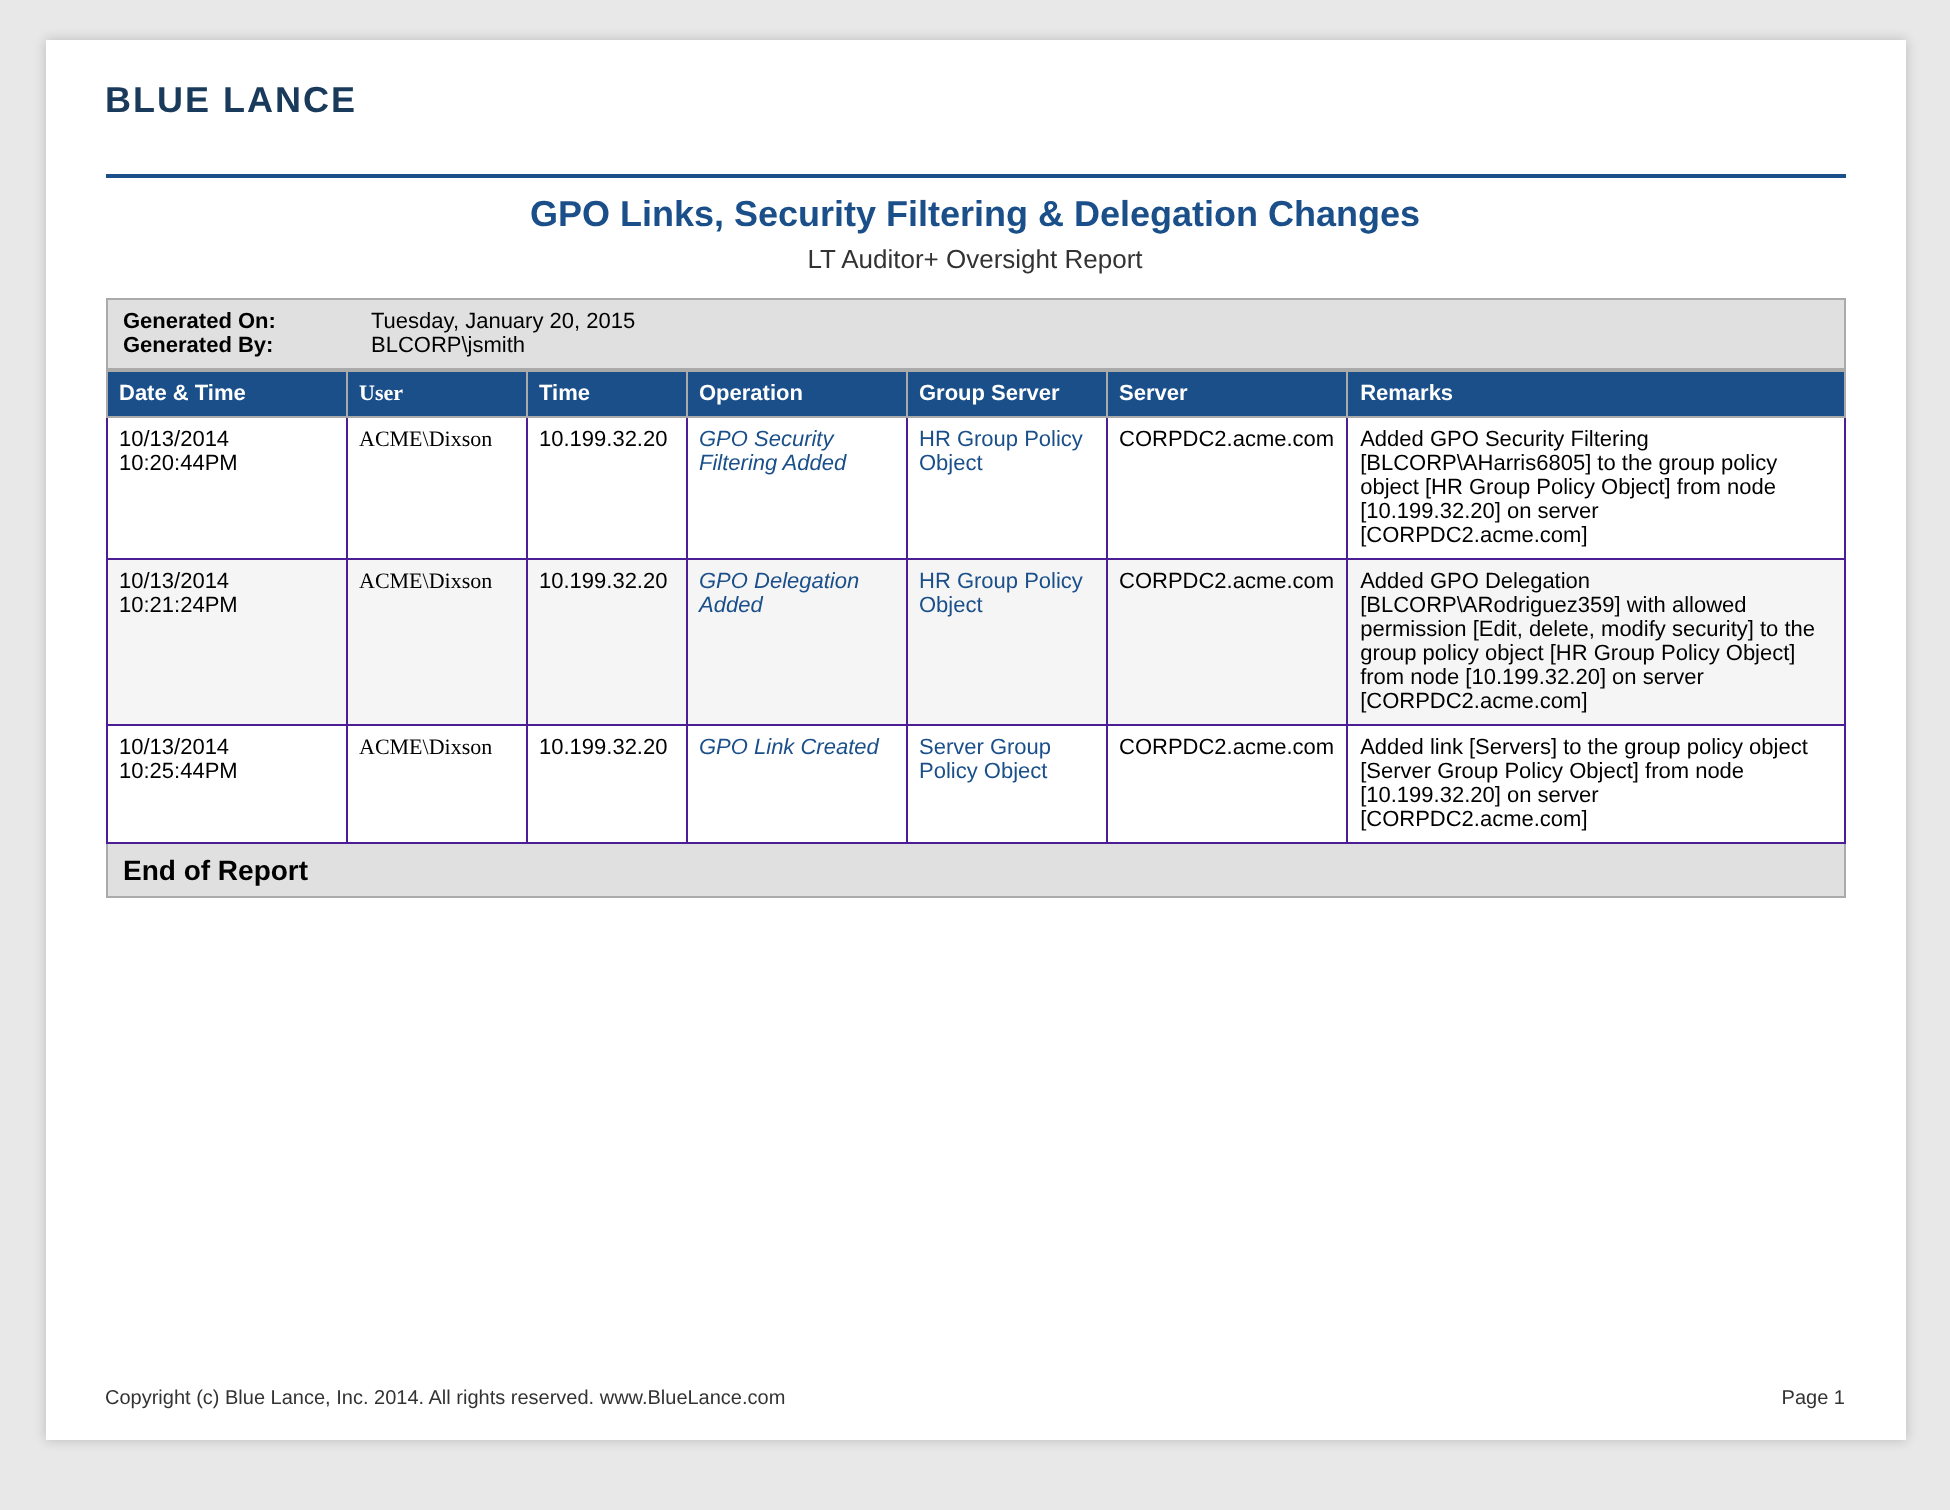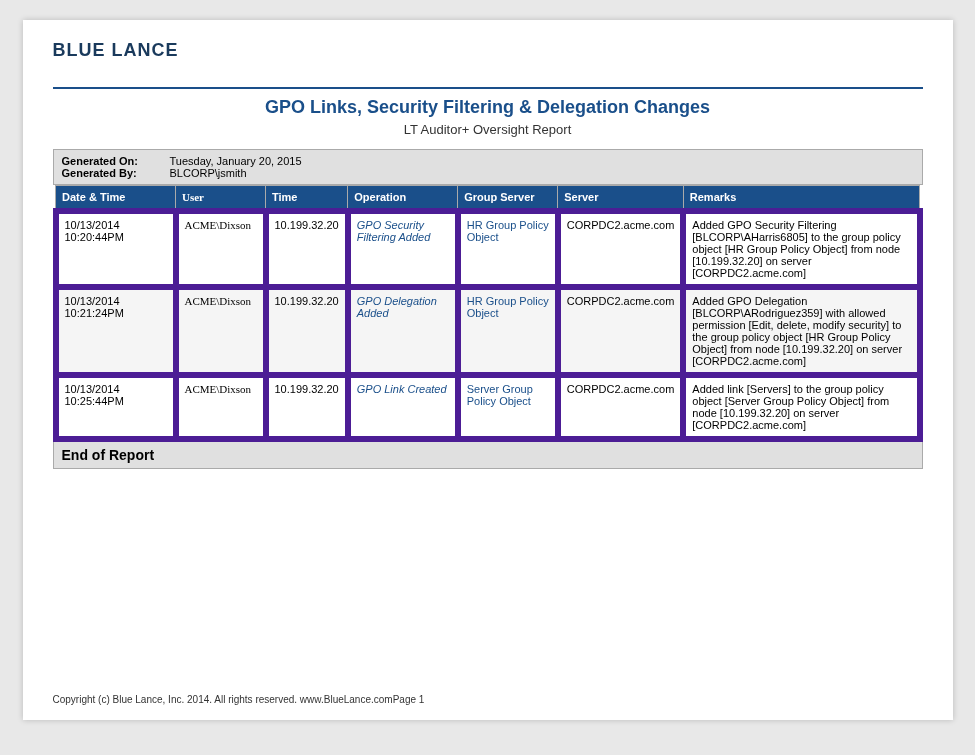--- a/index.html
+++ b/index.html
@@ -43,21 +43,21 @@
     }
     .meta-section {
       background: #e0e0e0;
       border: 1px solid #aaa;
       padding: 5px 8px;
       margin-bottom: 0;
       font-size: 11px;
     }
     .meta-row {
       display: flex;
-      gap: 8px;
+      gap: 24px;
     }
     .meta-label {
       font-weight: bold;
       min-width: 100px;
     }
     table {
       width: 100%;
       border-collapse: collapse;
       font-size: 11px;
     }
@@ -77,21 +77,21 @@
       border-bottom: 1px solid #ccc;
     }
     tbody tr:nth-child(odd) {
       background: #fff;
     }
     tbody tr:nth-child(even) {
       background: #f5f5f5;
     }
     tbody td {
       padding: 5px 6px;
-      border: 6px solid #4c1d95;
+      border: 1px solid #4c1d95;
       vertical-align: top;
     }
     .col-datetime { width: 120px; }
     .col-user { width: 90px; font-family: Liberation Serif, serif; }
     .col-node { width: 80px; }
     .col-operation { width: 110px; }
     .col-grouppolicy { width: 100px; }
     .col-server { width: 90px; }
     .col-remarks { width: auto; }
 
@@ -105,21 +105,21 @@
       padding: 5px 8px;
       font-weight: bold;
       font-size: 14px;
     }
     .footer {
       position: absolute;
       bottom: 15px;
       left: 30px;
       right: 30px;
       display: flex;
-      justify-content: flex-start;
+      justify-content: space-between;
       font-size: 10px;
       color: #333;
     }
     .divider-line {
       border: none;
       border-top: 2px solid #1a4f8a;
       margin-bottom: 8px;
     }
   </style>
 </head>

